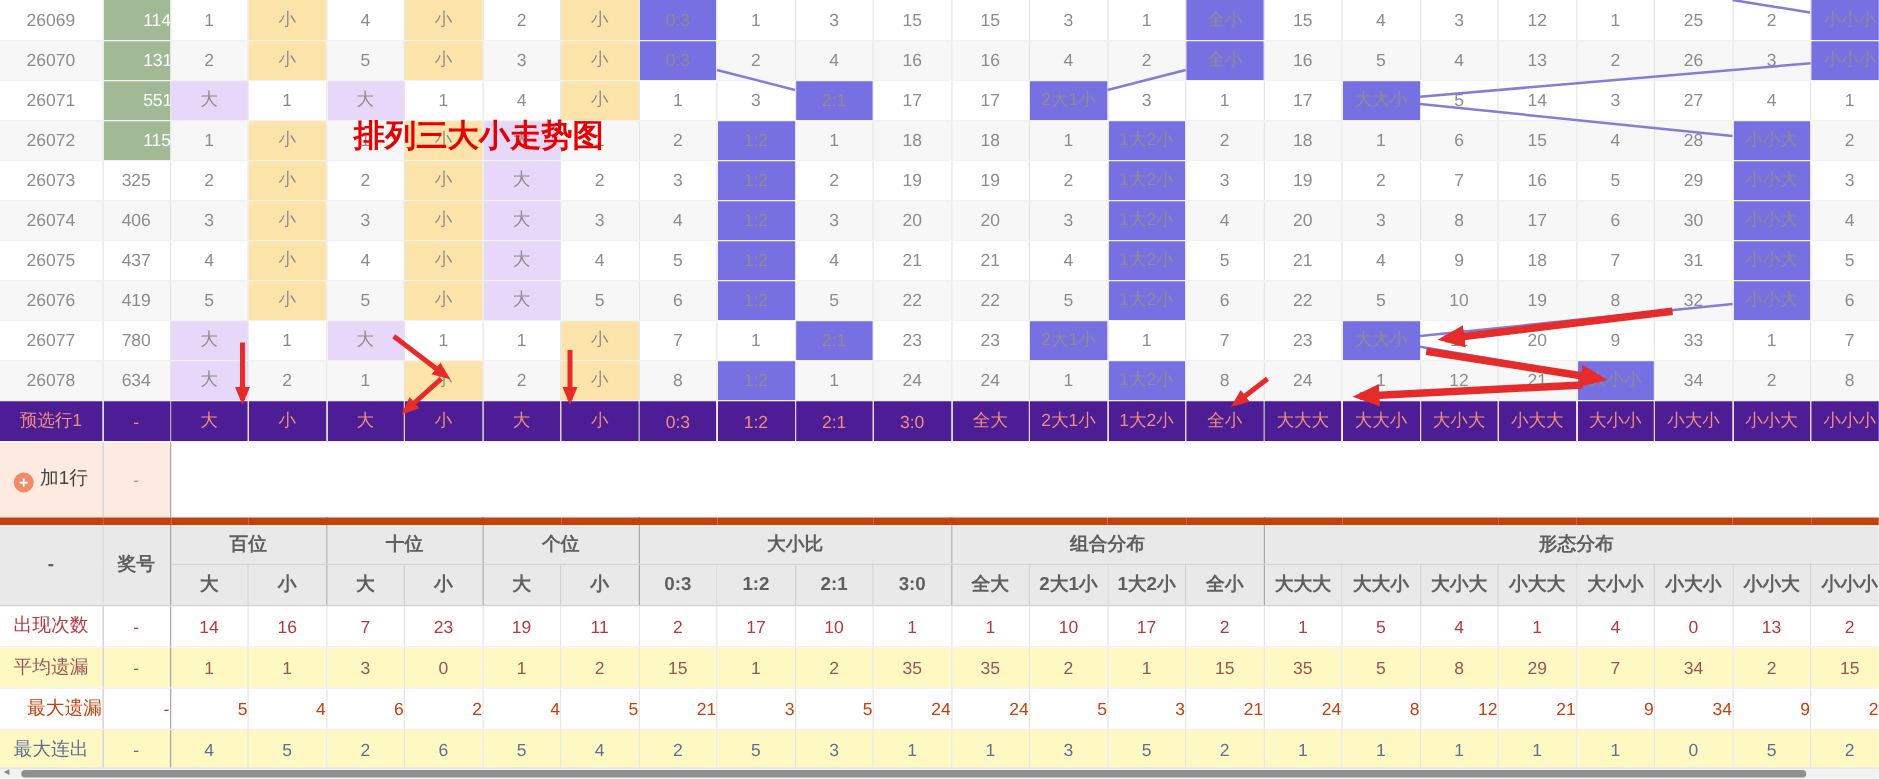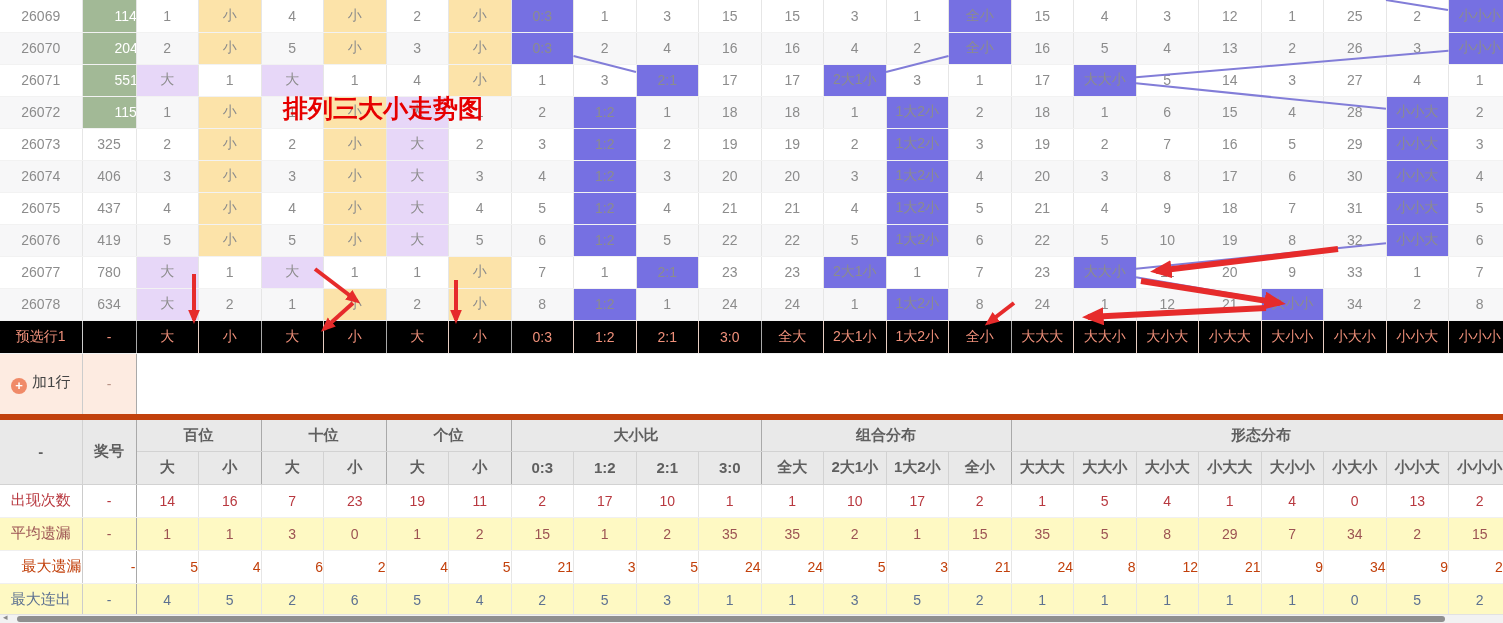--- a/index.html
+++ b/index.html
@@ -11,21 +11,21 @@
   tr.draw{height:32px;}
   tr.draw.alt td{background:#f7f7f8;}
   td.issue{color:#5a5a5a;border-right:1px solid #cccccc;margin-top:20px;}
   td.prize{color:#7a7a7a;border-right:1px solid #a9a9a9;}
   td.prize.green{background:#a2b996 !important;color:#fff;padding-left:32px;}
   td.ge{border-right:1px solid #a9a9a9;}
   td.cb{background:#e7d7f8 !important;color:#8a5fd4;font-size:15px;}
   td.cs{background:#fce3a9 !important;color:#ee8d1e;font-size:15px;}
   td.ch{background:#7670e2 !important;color:#ffffff;font-size:13px;}
   tr.presel{height:33px;}
-  tr.presel td{background:#000000;color:#f0907a;border-right:1px solid #e8cfc4;border-top:1px solid #f0d8cc;}
+  tr.presel td{background:#4c1d95;color:#f0907a;border-right:1px solid #e8cfc4;border-top:1px solid #f0d8cc;}
   tr.presel td.plabel{font-size:14px;border-right:1px solid #ccc;}
   tr.presel td.pge{border-right:1px solid #a9a9a9;}
   tr.addrow{height:64px;}
   tr.addrow td{border-bottom:6px solid #c2410c;}
   tr.addrow td.addlabel{background:#fdebe1;color:#444;font-size:15px;border-right:1px solid #ccc;cursor:pointer;}
   tr.addrow td.addprize{background:#fdebe1;color:#b89386;border-right:1px solid #a9a9a9;}
   tr.addrow td.addrest{background:#fff;border-right:none;}
   .plus{display:inline-block;width:16px;height:16px;line-height:16px;border-radius:50%;
     background:#f08a68;color:#fff;font-size:13px;font-weight:bold;margin-right:5px;vertical-align:-3px;}
   tr.h1{height:34px;} tr.h2{height:33px;}
@@ -99,21 +99,21 @@
           <td class="tc cm">4</td>
           <td class="tc cm">3</td>
           <td class="tc cm">12</td>
           <td class="tc cm">1</td>
           <td class="tc cm">25</td>
           <td class="tc cm">2</td>
           <td class="tc ch">小小小</td>
         </tr>
         <tr class="draw alt">
           <td class="issue">26070</td>
-          <td class="prize green">204</td>
+          <td class="prize green">131</td>
           <td class="tc cm">2</td>
           <td class="tc cs ge">小</td>
           <td class="tc cm">5</td>
           <td class="tc cs ge">小</td>
           <td class="tc cm">3</td>
           <td class="tc cs ge">小</td>
           <td class="tc ch">0:3</td>
           <td class="tc cm">2</td>
           <td class="tc cm">4</td>
           <td class="tc cm ge">16</td>

